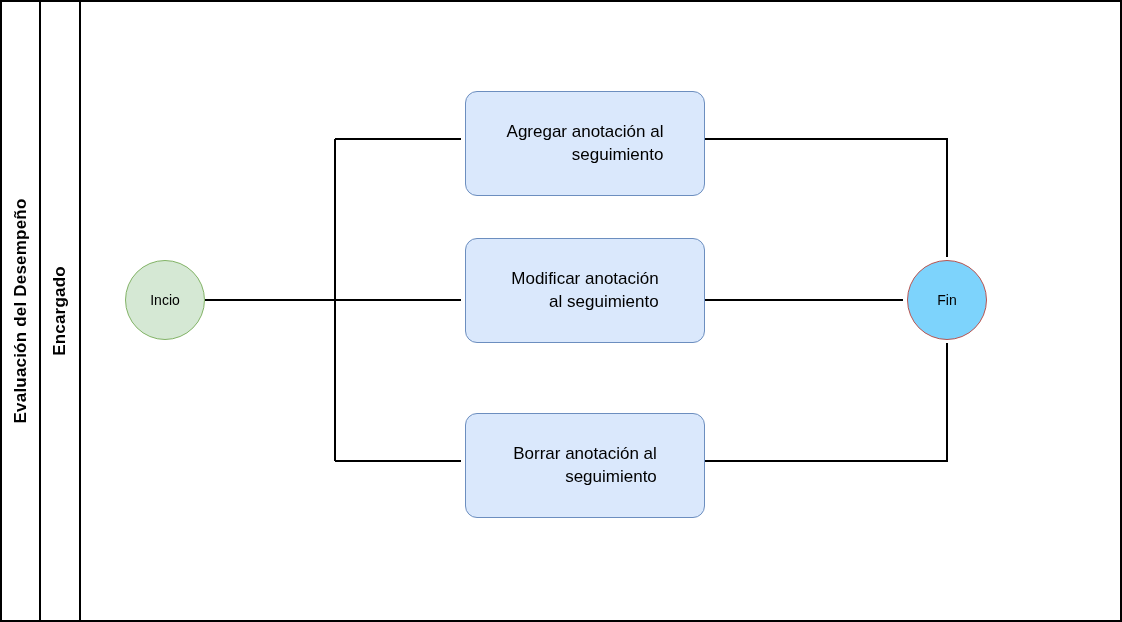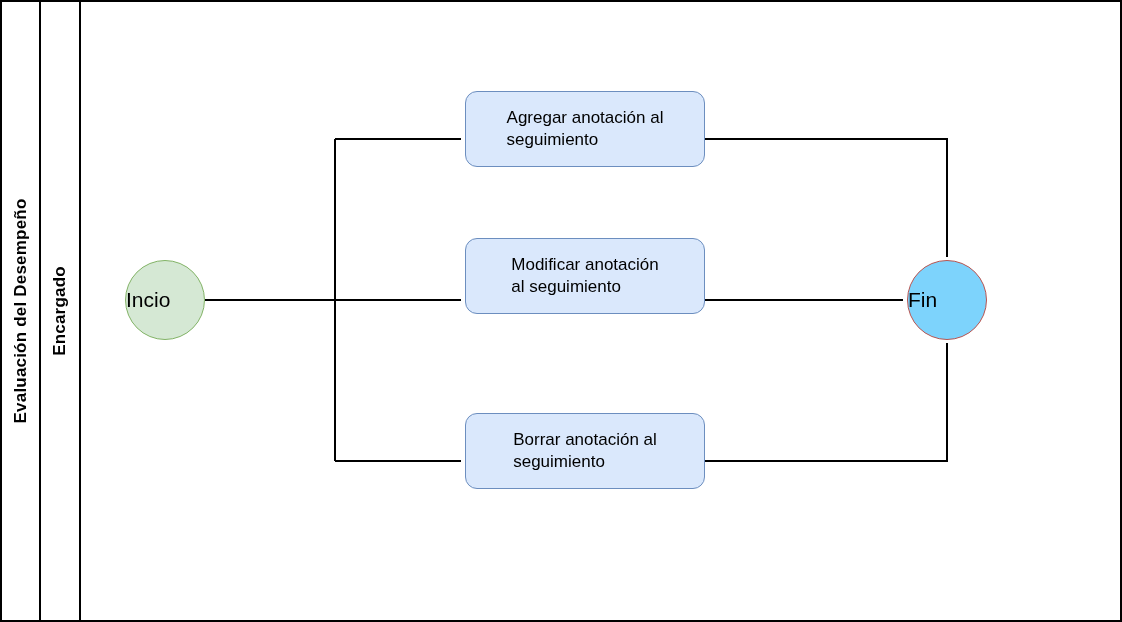--- a/index.html
+++ b/index.html
@@ -43,37 +43,37 @@
   }
   .connectors path { fill: none; stroke-width: 2px; }
   .circle-node {
     position: absolute;
     width: 80px; height: 80px;
     border-radius: 50%;
     border: 1.5px solid;
     box-sizing: border-box;
     display: flex;
     align-items: center;
-    justify-content: flex-start;
-    font-size: 21px;
+    justify-content: center;
+    font-size: 14px;
     text-align: center;
   }
   .circle-start { left: 123px; top: 258px; }
   .circle-end   { left: 905px; top: 258px; }
   .task {
     position: absolute;
     left: 463px;
-    width: 240px; height: 76px;
+    width: 240px; height: 105px;
     border: 1.5px solid;
     border-radius: 12px;
     box-sizing: border-box;
     display: flex;
     align-items: center;
     justify-content: center;
-    text-align: left;
+    text-align: right;
     font-size: 17px;
     line-height: 1.3;
     white-space: pre-line;
   }
   .task-1 { top: 89px; }
   .task-2 { top: 236px; }
   .task-3 { top: 411px; }
 </style>
 </head>
 <body>

